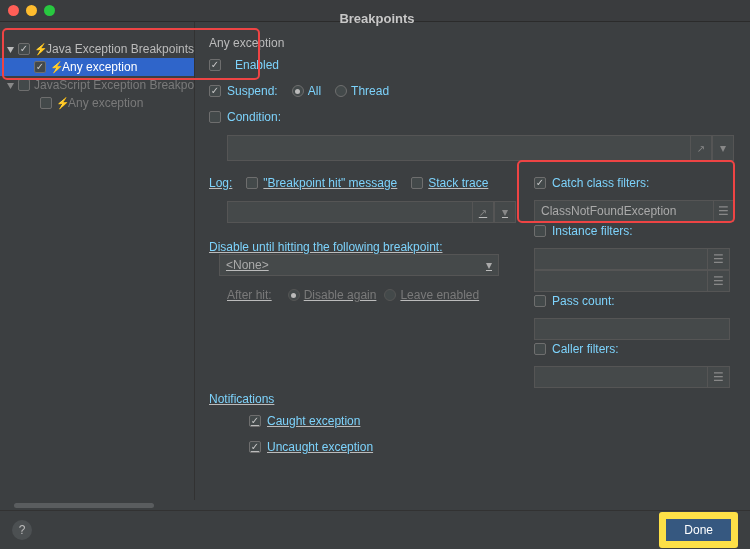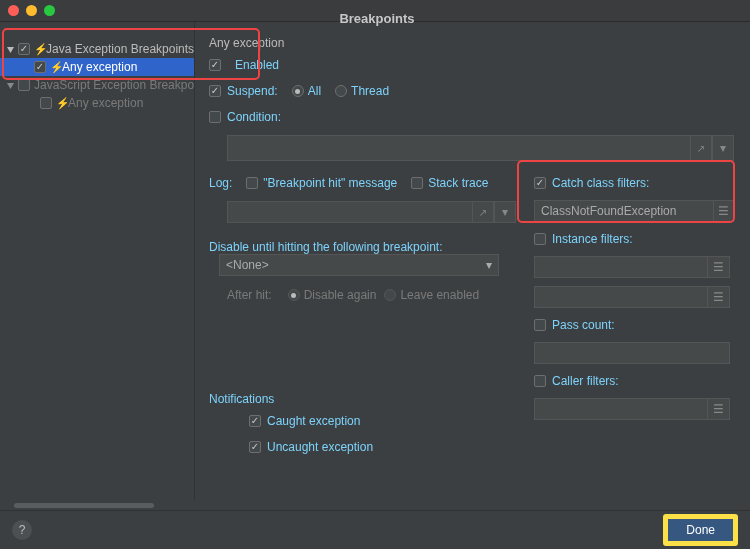--- a/index.html
+++ b/index.html
@@ -133,44 +133,44 @@
     color:#aaa; padding: 0 6px; font-size:12px;
   }
   .mini-adorn {
     width: 22px; height: 22px; border:1px solid #555; border-left:none;
     background:#45494a;
     display:flex;align-items:center;justify-content:center; color:#888;
   }
   .grid2 {
     display:flex; gap: 18px;
   }
-  .col-l { width: 312px; }
+  .col-l { width: 312px; text-decoration: underline; }
   .col-r { width: 200px; }
-  .field-block { margin-bottom: 8px; }
+  .field-block { }
   .select {
     width: 280px; height: 22px;
     background: #45494a; border:1px solid #555;
     display:flex; align-items:center; justify-content:space-between;
     padding: 0 6px; color:#aaa;
   }
   .dim { color: #7a7a7a; }
   .footer {
     height: 38px;
     display:flex; align-items:center; justify-content:space-between;
     padding: 0 12px;
     border-top: 1px solid #323232;
   }
   .help {
     width: 20px; height:20px; border-radius:50%;
     background:#4c5052; color:#bbb;
     display:flex; align-items:center; justify-content:center;
     font-size: 12px;
   }
   .done-btn {
-    background: #365880; border:5px solid #fde047;
+    background: #365880; border:7px solid #fde047;
     color: #fff; padding: 4px 18px; border-radius:3px;
     font-size: 12px;
   }
   .scrollbar-stub {
     position:absolute; left:0; bottom:0; width:195px; height:10px;
     background:#3c3f41;
   }
   .scrollbar-stub::after{
     content:""; position:absolute; left:14px; top:3px; width:140px; height:5px;
     background:#5a5d5f; border-radius:3px;

